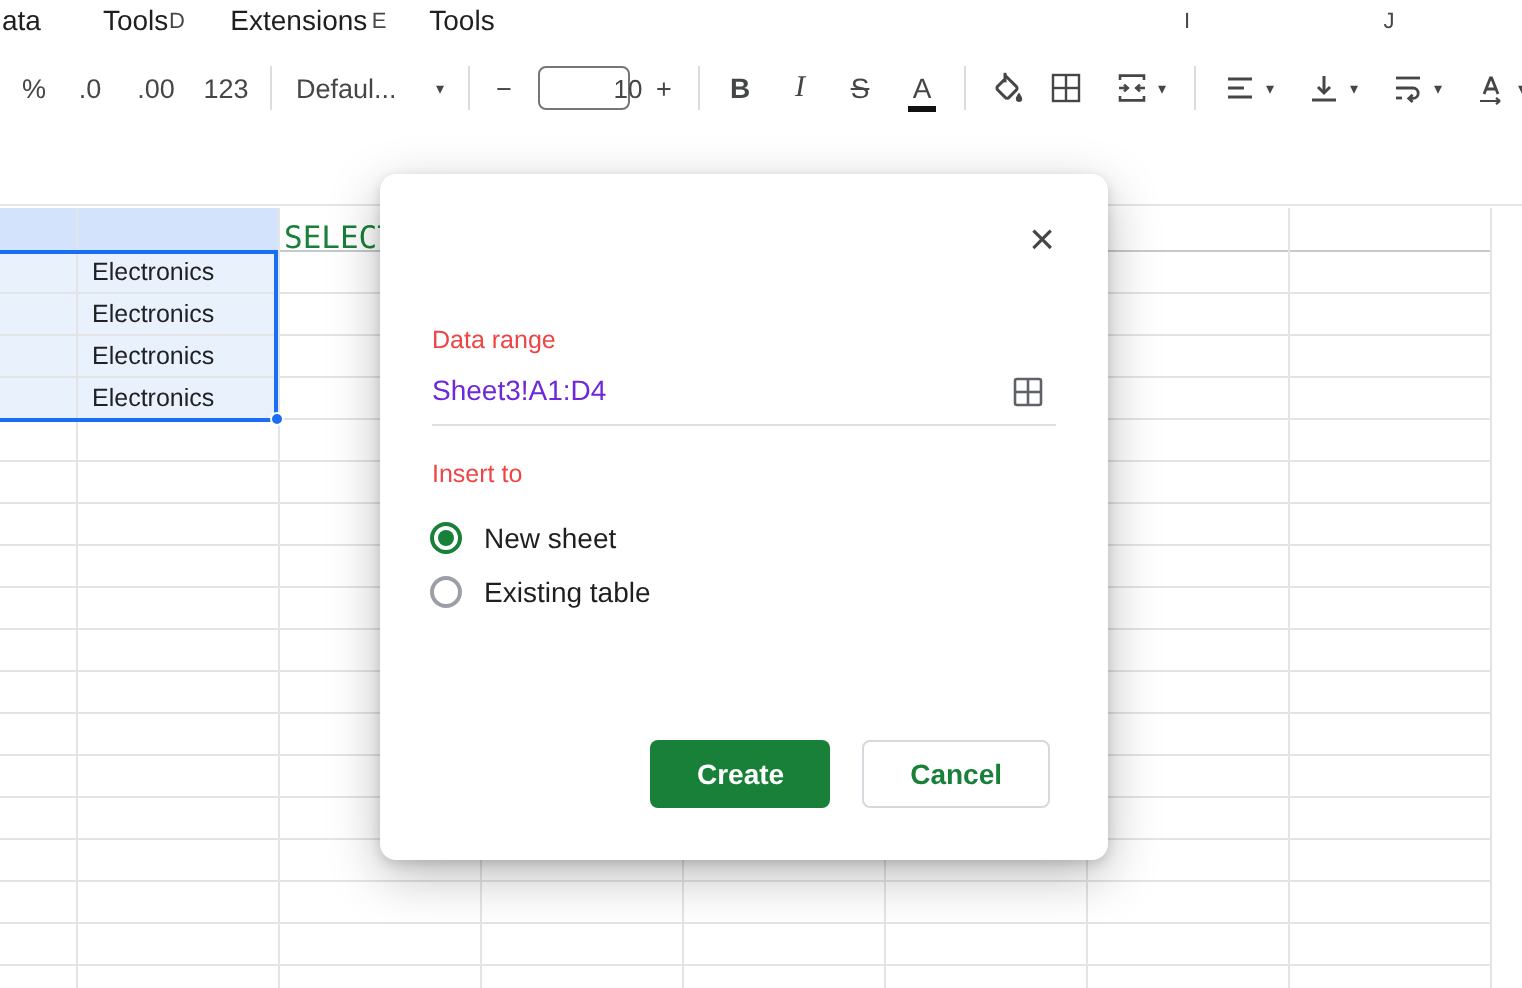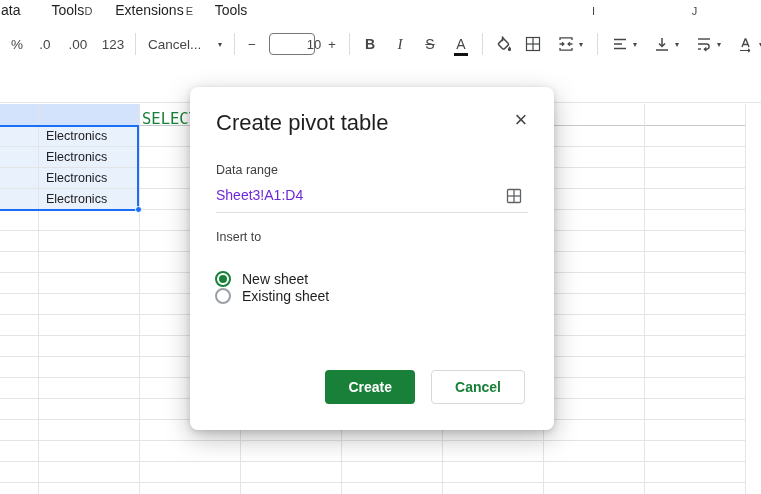--- a/index.html
+++ b/index.html
@@ -58,31 +58,31 @@
 
   
   .dialog { position: absolute; left: 190px; top: 87px; width: 364px; height: 343px;
     background: #fff; border-radius: 8px; z-index: 50;
     box-shadow: 0 8px 26px rgba(0,0,0,.26), 0 2px 6px rgba(0,0,0,.14); }
   .dlg-title { position: absolute; left: 26px; top: 23px; font-size: 22px; font-weight: 400;
     color: #1f1f1f; }
   .dlg-close { position: absolute; right: 18px; top: 18px; width: 30px; height: 30px;
     background: none; border: none; font-size: 22px; color: #444746; line-height: 30px;
     text-align: center; padding: 0; cursor: pointer; }
-  .dlg-label { position: absolute; left: 26px; font-size: 12.5px; color: #404040; }
+  .dlg-label { position: absolute; left: 26px; font-size: 12.5px; color: #ef4444; }
   .dlg-label.range { top: 76px; }
   .dlg-label.insert { top: 143px; }
   .dlg-value { position: absolute; left: 26px; top: 100px; font-size: 14px; color: #6d28d9; }
   .dlg-range-icon { position: absolute; right: 31px; top: 100px; background: none; border: none;
     padding: 0; cursor: pointer; }
   .dlg-underline { position: absolute; left: 26px; right: 26px; top: 125px; height: 1px;
     background: #dde0e3; }
   .radio-row { position: absolute; left: 25px; display: flex; align-items: center; gap: 11px;
     font-size: 14px; color: #1f1f1f; height: 24px; cursor: pointer; }
-  .radio-row.first { top: 180px; }
+  .radio-row.first { top: 170px; }
   .radio-row.second { top: 197px; }
   .radio { width: 16px; height: 16px; border-radius: 50%; border: 2px solid #9aa0a6;
     position: relative; flex: 0 0 auto; }
   .radio-row.checked .radio { border-color: #188038; }
   .radio-row.checked .radio::after { content: ""; position: absolute; inset: 2px;
     border-radius: 50%; background: #188038; }
   .dlg-actions { position: absolute; right: 29px; top: 283px; display: flex; gap: 16px; }
   .btn { height: 34px; border-radius: 4px; font-size: 14px; font-weight: 700;
     font-family: inherit; padding: 0 23px; cursor: pointer; }
   .btn-cancel { background: #fff; border: 1px solid #d5d9dd; color: #188038; }
@@ -98,21 +98,21 @@
   <span class="menu-item">Tools</span>
 </div>
 
 <div class="toolbar">
   <button class="tb" style="width:26px">%</button>
   <button class="tb" style="width:30px">.0</button>
   <button class="tb" style="width:36px">.00</button>
   <button class="tb" style="width:34px">123</button>
   <span class="divider"></span>
   <button class="tb font-box">
-    <span>Cancel...</span>
+    <span>Defaul...</span>
     <span class="caret">▾</span>
   </button>
   <span class="divider"></span>
   <button class="tb" style="width:24px">−</button>
   <button class="tb size-box">10</button>
   <button class="tb" style="width:24px">+</button>
   <span class="divider"></span>
   <button class="tb b-bold" style="width:30px">B</button>
   <button class="tb b-italic" style="width:30px">I</button>
   <button class="tb b-strike" style="width:30px">S</button>
@@ -218,21 +218,20 @@
 
 <div class="cell" style="top:126px">Electronics</div>
 <div class="cell" style="top:147px">Electronics</div>
 <div class="cell" style="top:168px">Electronics</div>
 <div class="cell" style="top:189px">Electronics</div>
 
 <div class="sel-border"></div>
 <div class="fill-handle"></div>
 
 <div class="dialog">
-  <div class="dlg-title">Create pivot table</div>
   <button class="dlg-close">×</button>
 
   <div class="dlg-label range">Data range</div>
   <div class="dlg-value">Sheet3!A1:D4</div>
   <button class="dlg-range-icon">
     <span>
       <svg width="18" height="18" viewBox="0 0 18 18" fill="none" stroke="#5f6368" stroke-width="1.3">
         <rect x="2.5" y="2.5" width="13" height="13" rx="1"></rect>
         <line x1="9" y1="2.5" x2="9" y2="15.5"></line>
         <line x1="2.5" y1="9" x2="15.5" y2="9"></line>
@@ -242,20 +241,20 @@
   <div class="dlg-underline"></div>
 
   <div class="dlg-label insert">Insert to</div>
 
   <label class="radio-row first checked">
     <span class="radio"></span>
     <span>New sheet</span>
   </label>
   <label class="radio-row second">
     <span class="radio"></span>
-    <span>Existing sheet</span>
+    <span>Existing table</span>
   </label>
 
   <div class="dlg-actions">
     <button class="btn btn-create">Create</button>
     <button class="btn btn-cancel">Cancel</button>
   </div>
 </div>
 
 </body></html>

